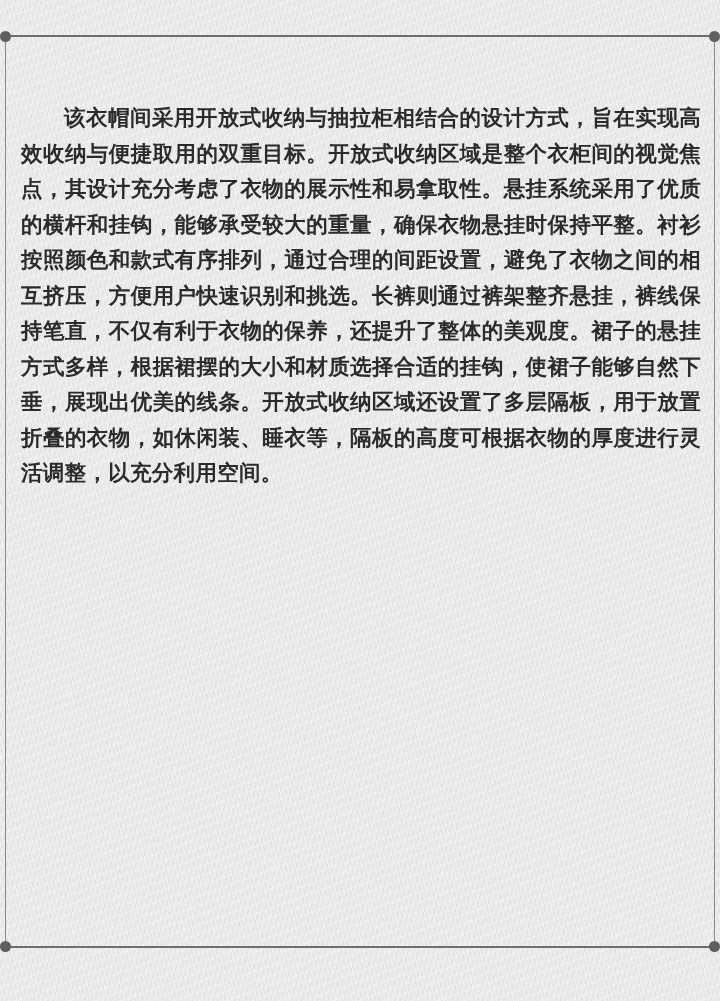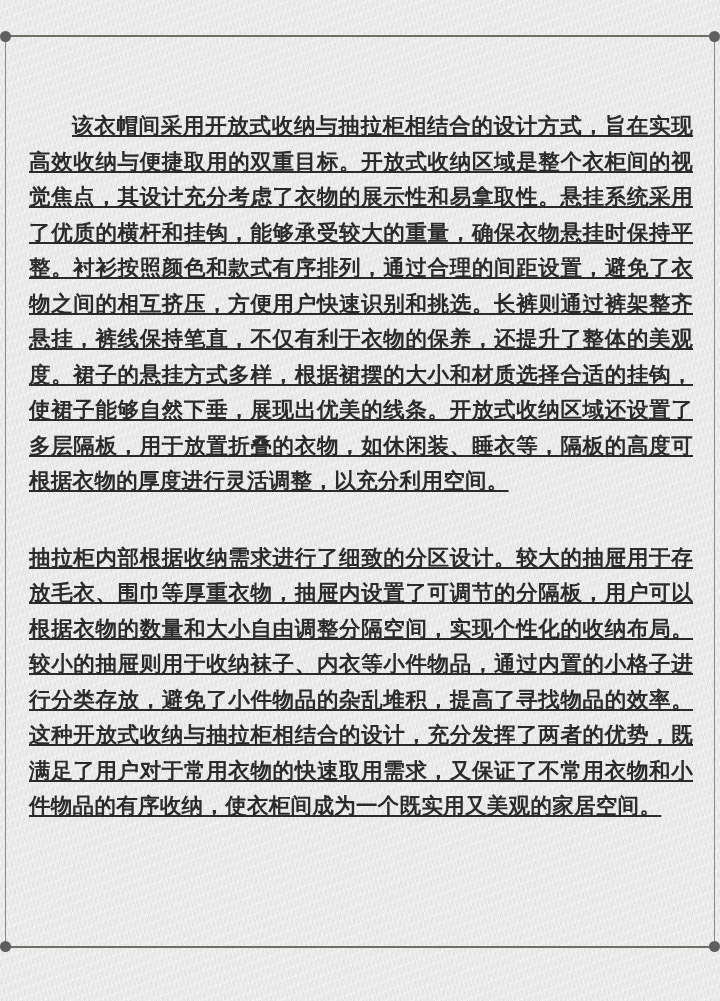--- a/index.html
+++ b/index.html
@@ -20,34 +20,33 @@
   .dot { position: absolute; width: 11px; height: 11px; border-radius: 50%; background: #5f5f5f; }
   .dot-tl { left: 0px; top: 31px; }
   .dot-tr { left: 709px; top: 31px; }
   .dot-bl { left: 0px; top: 941px; }
   .dot-br { left: 709px; top: 941px; }
   .content {
     position: absolute; left: 21px; top: 100px; width: 680px;
     color: #2b2b2b; font-size: 21.5px; line-height: 35.5px;
     font-weight: bold; letter-spacing: 0.3px;
   }
-  .para { margin: 8px; text-align: justify; text-decoration: underline; }
+  .para { margin: 0; text-align: justify; }
   .para-1 { text-indent: 43px; }
   .para-2 { margin-top: 41px; }
 </style>
 </head>
 <body>
 
 <div>
   <div class="frame-line line-top"></div>
   <div class="frame-line line-bottom"></div>
   <div class="frame-line line-left"></div>
   <div class="frame-line line-right"></div>
   <div class="dot dot-tl"></div>
   <div class="dot dot-tr"></div>
   <div class="dot dot-bl"></div>
   <div class="dot dot-br"></div>
 </div>
 
 <div class="content">
   <p class="para para-1">该衣帽间采用开放式收纳与抽拉柜相结合的设计方式，旨在实现高效收纳与便捷取用的双重目标。开放式收纳区域是整个衣柜间的视觉焦点，其设计充分考虑了衣物的展示性和易拿取性。悬挂系统采用了优质的横杆和挂钩，能够承受较大的重量，确保衣物悬挂时保持平整。衬衫按照颜色和款式有序排列，通过合理的间距设置，避免了衣物之间的相互挤压，方便用户快速识别和挑选。长裤则通过裤架整齐悬挂，裤线保持笔直，不仅有利于衣物的保养，还提升了整体的美观度。裙子的悬挂方式多样，根据裙摆的大小和材质选择合适的挂钩，使裙子能够自然下垂，展现出优美的线条。开放式收纳区域还设置了多层隔板，用于放置折叠的衣物，如休闲装、睡衣等，隔板的高度可根据衣物的厚度进行灵活调整，以充分利用空间。</p>
-  <p class="para para-2">抽拉柜内部根据收纳需求进行了细致的分区设计。较大的抽屉用于存放毛衣、围巾等厚重衣物，抽屉内设置了可调节的分隔板，用户可以根据衣物的数量和大小自由调整分隔空间，实现个性化的收纳布局。较小的抽屉则用于收纳袜子、内衣等小件物品，通过内置的小格子进行分类存放，避免了小件物品的杂乱堆积，提高了寻找物品的效率。这种开放式收纳与抽拉柜相结合的设计，充分发挥了两者的优势，既满足了用户对于常用衣物的快速取用需求，又保证了不常用衣物和小件物品的有序收纳，使衣柜间成为一个既实用又美观的家居空间。</p>
 </div>
 
 </body></html>

